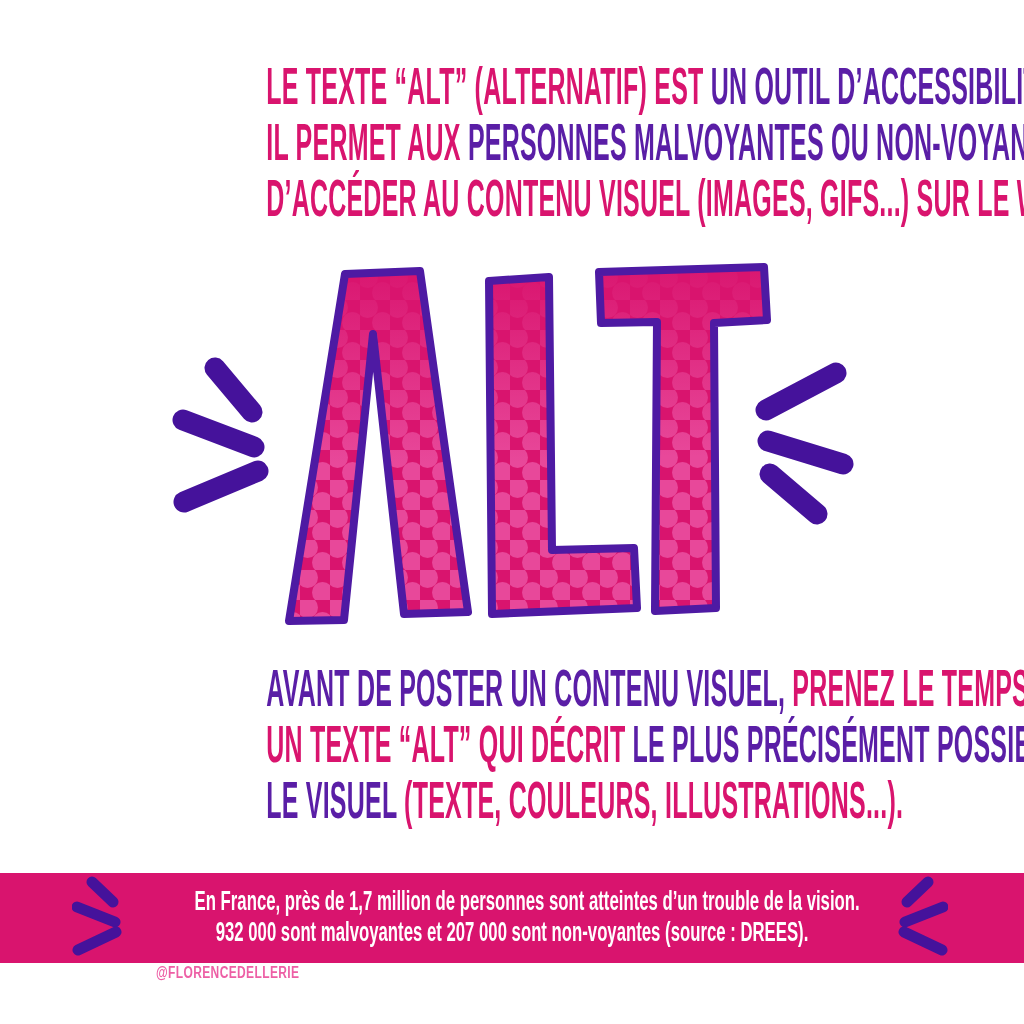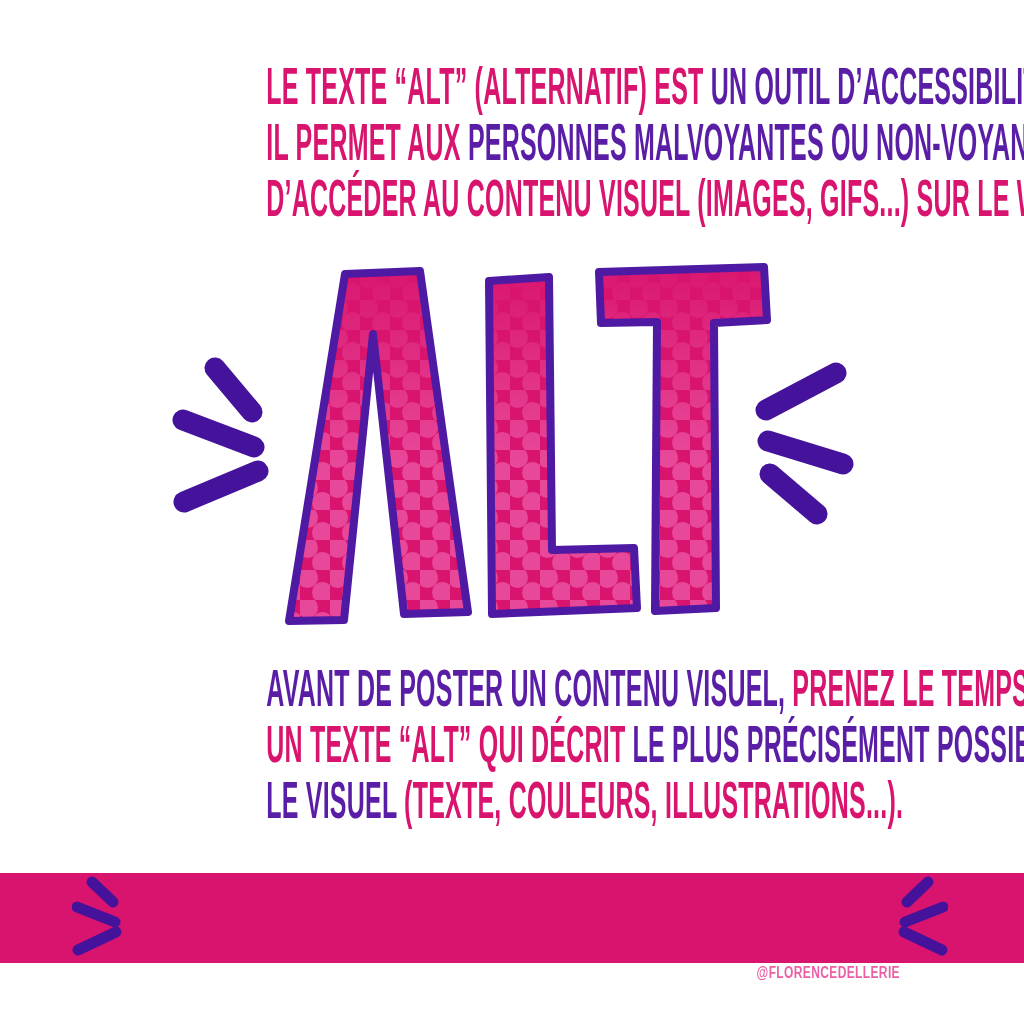--- a/index.html
+++ b/index.html
@@ -98,21 +98,21 @@
   .banner-sparkle path {
     fill: none;
     stroke: var(--sparkle-purple);
     stroke-width: 11;
     stroke-linecap: round;
   }
 
   
   .handle {
     position: absolute; top: 963px; left: 0; right: 0;
-    text-align: right;
+    text-align: left;
     padding-left: 32px;
   }
   .handle span {
     display: block;
     color: var(--handle-pink);
     font-weight: bold;
     font-size: 16px;
     line-height: 20px;
     letter-spacing: 0.5px;
     white-space: nowrap;
@@ -183,20 +183,24 @@
     <div class="cline"><span class="seg-pink" style="color: rgb(217, 20, 110);">UN TEXTE “ALT” QUI DÉCRIT </span><span class="seg-purple" style="color: rgb(90, 30, 166);">LE PLUS PRÉCISÉMENT POSSIBLE</span></div>
     <div class="cline"><span class="seg-purple" style="color: rgb(90, 30, 166);">LE VISUEL </span><span class="seg-pink" style="color: rgb(217, 20, 110);">(TEXTE, COULEURS, ILLUSTRATIONS...).</span></div>
   </div>
 
   <div class="banner">
     <svg class="banner-sparkle left" viewBox="0 0 50 90">
       <path d="M20,9 L41,29"></path>
       <path d="M5,34 L43,49"></path>
       <path d="M6,77 L44,59"></path>
     </svg>
+    <div class="banner-text">
+      <span class="banner-line">En France, près de 1,7 million de personnes sont atteintes d’un trouble de la vision.</span>
+      <span class="banner-line">932 000 sont malvoyantes et 207 000 sont non-voyantes (source : DREES).</span>
+    </div>
     <svg class="banner-sparkle right" viewBox="0 0 50 90">
       <path d="M30,9 L9,29"></path>
       <path d="M45,34 L7,49"></path>
       <path d="M44,77 L6,59"></path>
     </svg>
   </div>
 
   <div class="handle">
     <span>@FLORENCEDELLERIE</span>
   </div>

